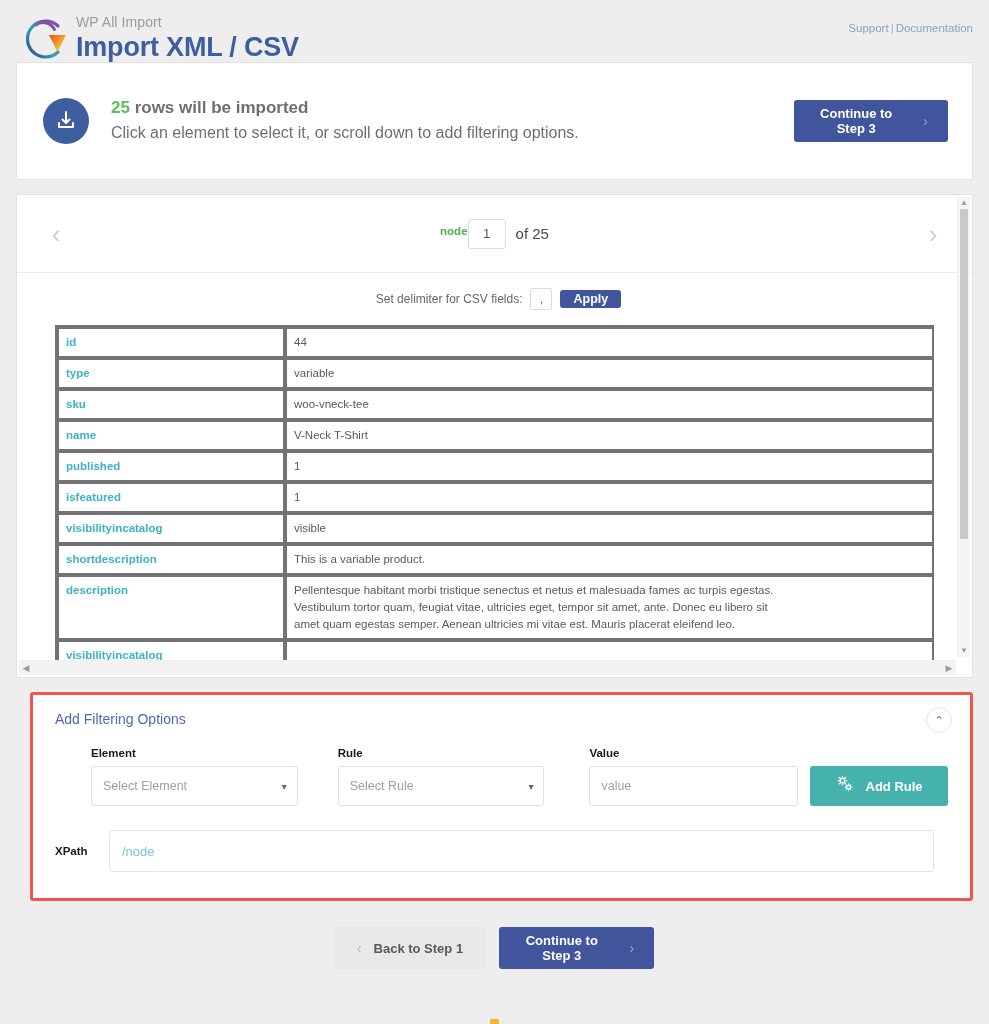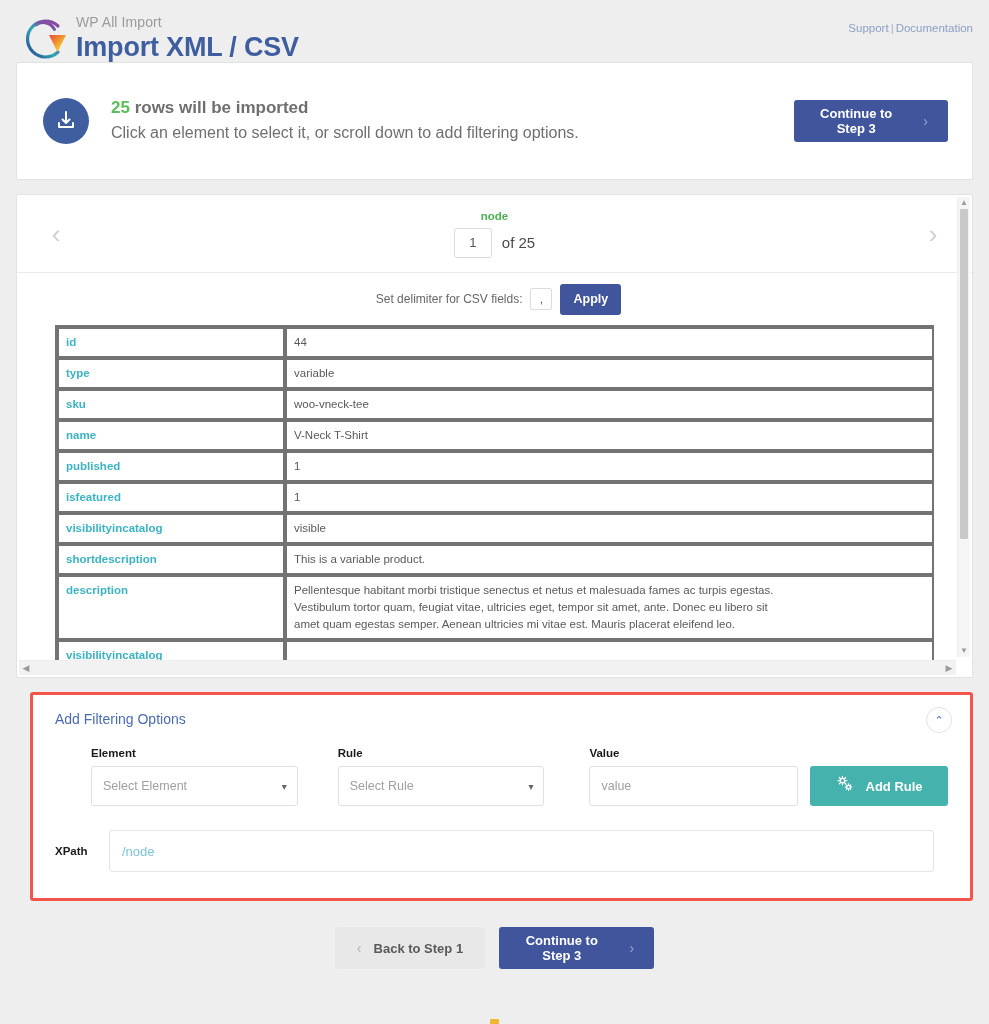--- a/index.html
+++ b/index.html
@@ -79,21 +79,21 @@
     display: flex; align-items: center; position: relative;
     height: 78px; padding: 0 22px;
     border-bottom: 1px solid #ececec;
   }
   .nav-arrow {
     font-size: 26px; color: #cfcfcf; width: 34px; text-align: center;
     cursor: pointer; user-select: none; font-weight: 300; line-height: 1;
   }
   .nav-center {
     position: absolute; left: 0; right: 0; top: 0; bottom: 0;
-    display: flex; flex-direction: column; align-items: center; justify-content: center;
+    display: flex; flex-direction: row; align-items: center; justify-content: center;
     pointer-events: none;
   }
   .node-name {
     color: #4caf50; font-size: 11.5px; font-weight: bold; margin-bottom: 6px;
   }
   .counter-row { display: flex; align-items: center; pointer-events: auto; }
   .counter-input {
     width: 38px; height: 30px; border: 1px solid #dcdcdc; border-radius: 3px;
     text-align: center; font-size: 13px; color: #555;
     font-family: "Liberation Sans", sans-serif; background: #fff;
@@ -105,21 +105,21 @@
     height: 52px; gap: 8px; padding-left: 8px;
   }
   .delim-label { font-size: 12px; color: #666; }
   .delim-input {
     width: 22px; height: 22px; border: 1px solid #dcdcdc; border-radius: 2px;
     text-align: center; font-size: 11px; color: #555; background: #fff;
     font-family: "Liberation Sans", sans-serif;
   }
   .btn-apply {
     background: #40559c; color: #fff; font-size: 12.5px; font-weight: bold;
-    height: 31px; padding: 0 13px; border-radius: 3px;
+    height: 18px; padding: 0 13px; border-radius: 3px;
   }
 
   
   .table-scroll {
     margin: 0 38px 0 38px; height: 338px; overflow: hidden; position: relative;
   }
   table.data { border-collapse: collapse; width: 881px; table-layout: fixed; }
   table.data td {
     border: 4px solid #737373; vertical-align: top;
     padding: 5px 7px; font-size: 11.5px; line-height: 17px;

